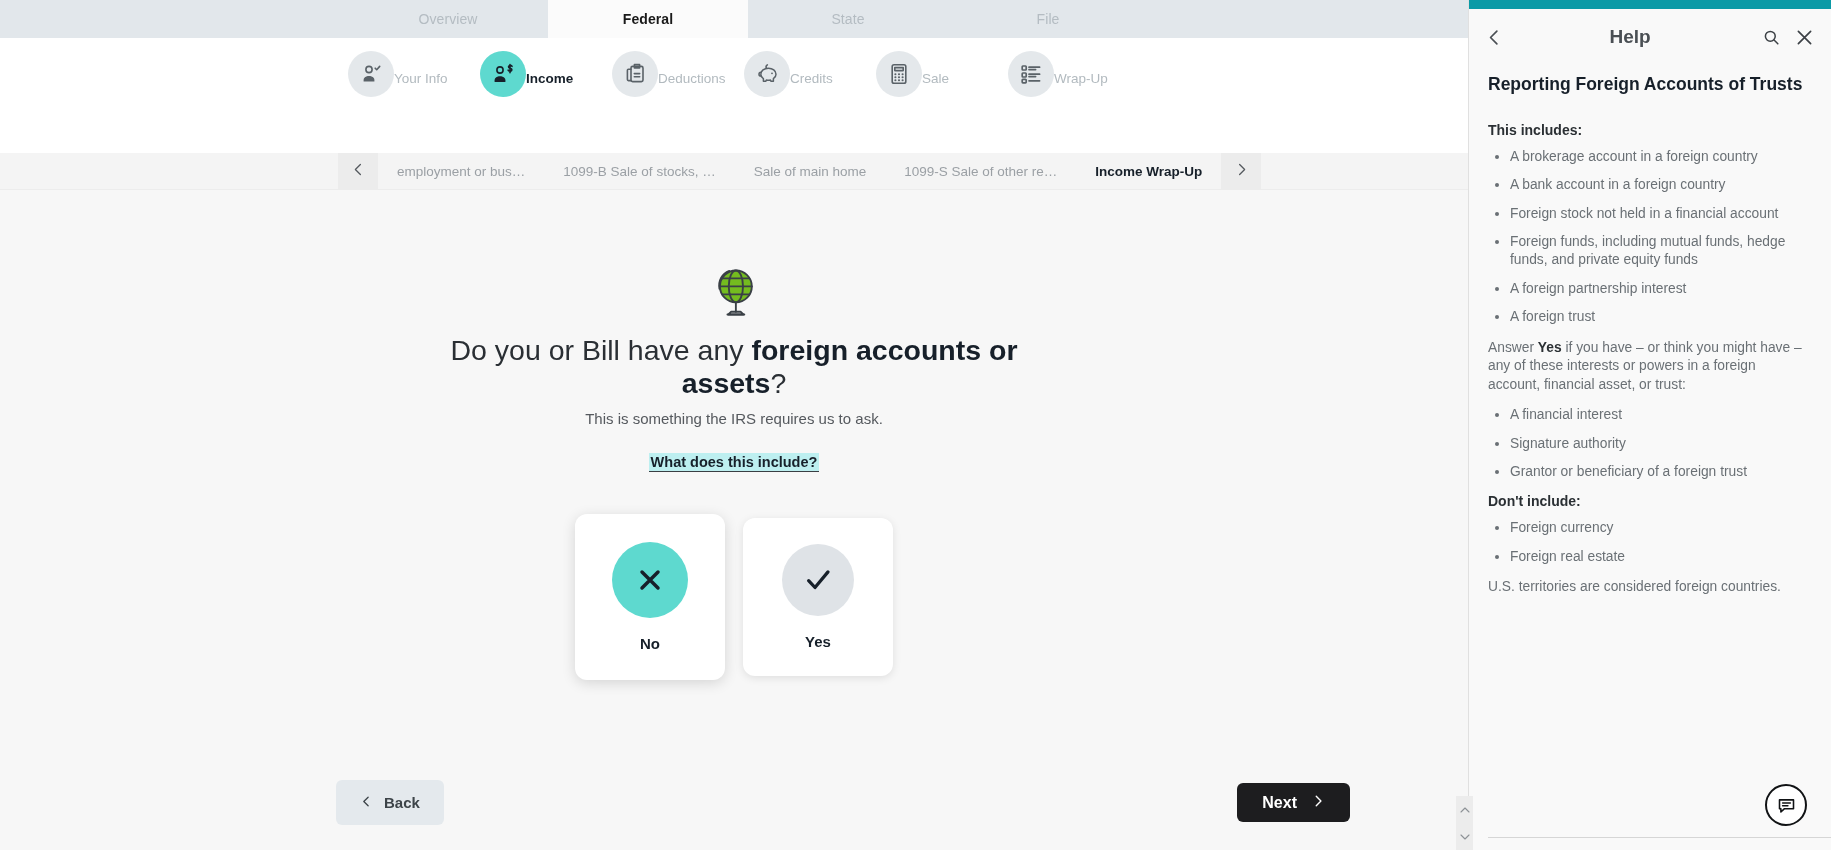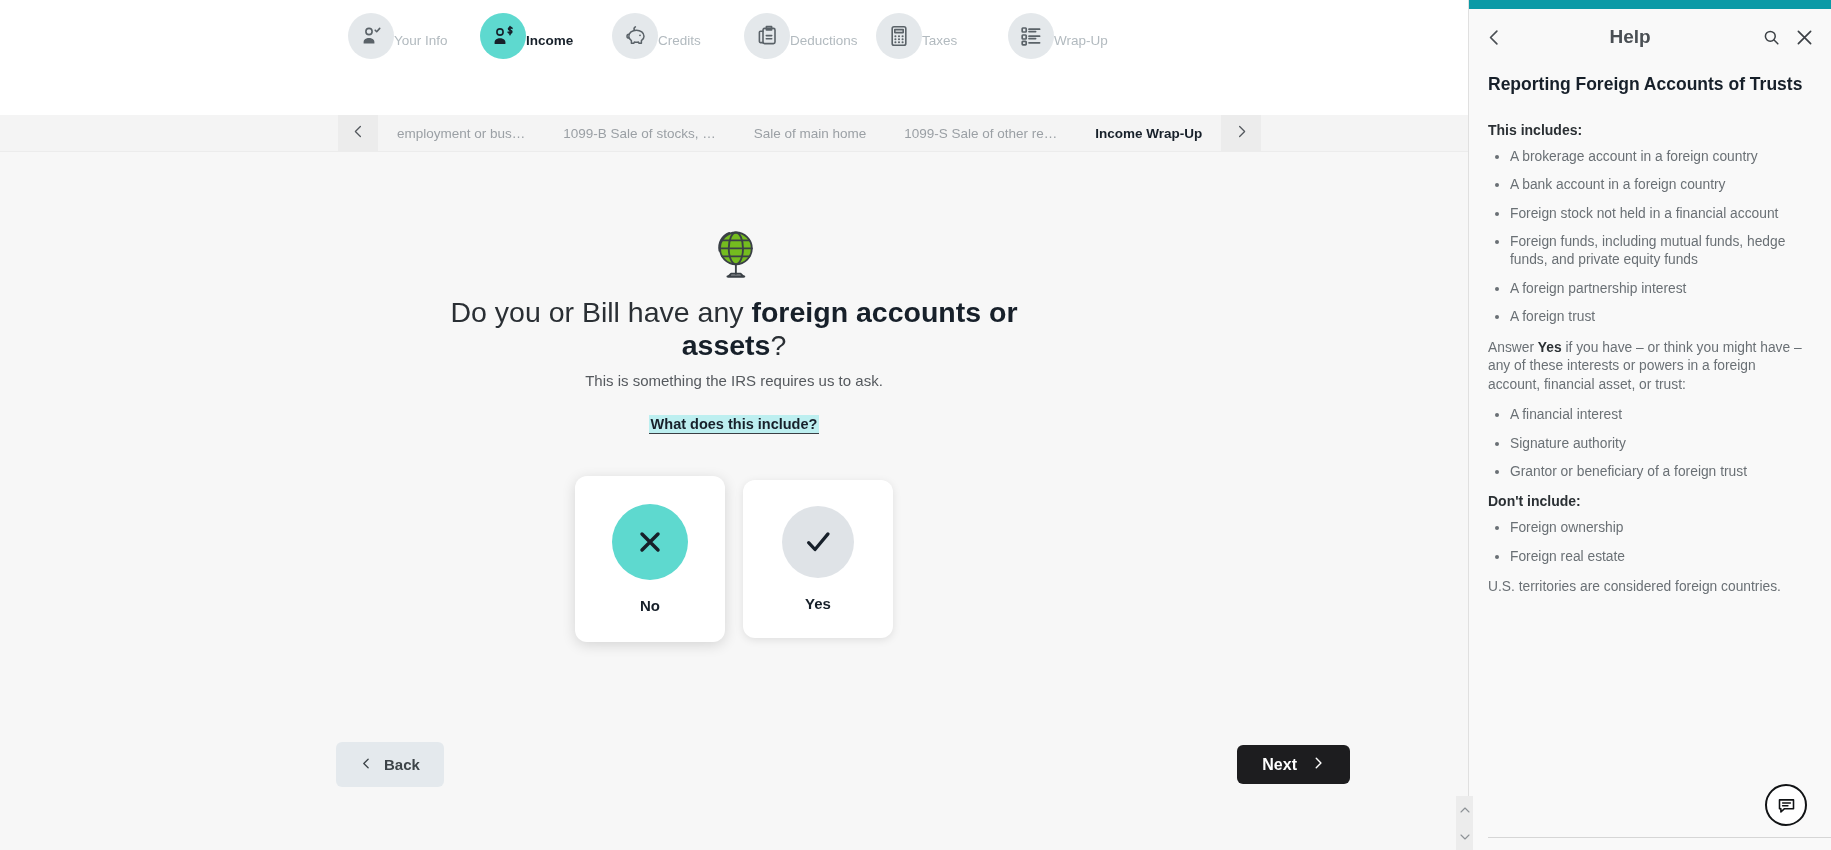--- a/index.html
+++ b/index.html
@@ -302,20 +302,35 @@
     cursor: pointer;
   }
 </style>
 </head>
 <body>
 
 <div id="app">
 
   <div id="main-area">
 
+    <div class="tabbar">
+      <div class="tabbar-spacer"></div>
+      <div class="tab">
+          <span>Overview</span>
+        </div>
+      <div class="tab active">
+          <span>Federal</span>
+        </div>
+      <div class="tab">
+          <span>State</span>
+        </div>
+      <div class="tab">
+          <span>File</span>
+        </div>
+    </div>
 
     <div class="stepnav">
 
       <div class="step">
         <div class="step-ico">
           <svg width="24" height="24" viewBox="0 0 24 24" fill="none" stroke="currentColor" stroke-width="1.6" stroke-linecap="round" stroke-linejoin="round">
             <circle cx="10" cy="7.5" r="3.1"></circle>
             <path d="M4.6 19.5v-1.6c0-2.4 2.4-4 5.4-4s5.4 1.6 5.4 4v1.6z" fill="currentColor" stroke="none"></path>
             <path d="M16.2 6.2l1.5 1.5 3-3.3"></path>
           </svg>
@@ -325,55 +340,55 @@
 
       <div class="step active">
         <div class="step-ico">
           <svg width="24" height="24" viewBox="0 0 24 24" fill="none" stroke="currentColor" stroke-width="1.6" stroke-linecap="round" stroke-linejoin="round">
             <circle cx="9" cy="8" r="3.1"></circle>
             <path d="M3.6 20v-1.7c0-2.4 2.4-4 5.4-4s5.4 1.6 5.4 4V20z" fill="currentColor" stroke="none"></path>
             <path d="M19 2.6v8.2M21 4.3c-.6-.7-1.5-1-2.3-.8-1.4.3-1.6 2-.2 2.5l1.3.5c1.5.5 1.3 2.3-.2 2.6-.9.2-1.8-.2-2.4-.9"></path>
           </svg>
         </div>
         <div class="step-label">Income</div>
+      </div>
+
+      <div class="step">
+        <div class="step-ico">
+          <svg width="24" height="24" viewBox="0 0 24 24" fill="none" stroke="currentColor" stroke-width="1.6" stroke-linecap="round" stroke-linejoin="round">
+            <rect x="8" y="4.4" width="12" height="15.2" rx="1.6"></rect>
+            <path d="M8 7.2H5.4a1 1 0 0 0-1 1v9.4a1 1 0 0 0 1 1H8"></path>
+            <path d="M11.4 2.6h5.2v3.3h-5.2z"></path>
+            <path d="M11.3 11.6h5.4M11.3 14.8h5.4"></path>
+          </svg>
+        </div>
+        <div class="step-label">Deductions</div>
       </div>
 
       <div class="step">
         <div class="step-ico">
           <svg width="24" height="24" viewBox="0 0 24 24" fill="none" stroke="currentColor" stroke-width="1.5" stroke-linecap="round" stroke-linejoin="round">
             <path d="M21 12.2c0-3.3-3.4-6-7.6-6-4.2 0-7.6 2.7-7.6 6 0 1.8 1 3.4 2.6 4.5v2.6h2.3l.8-1.3c.6.1 1.2.2 1.9.2s1.3-.1 1.9-.2l.8 1.3h2.3v-2.6c1.6-1.1 2.6-2.7 2.6-4.5z"></path>
             <path d="M5.9 10.3c-1 0-1.9.8-1.9 1.9s.9 1.9 1.9 1.9"></path>
             <circle cx="17" cy="11.3" r=".9" fill="currentColor" stroke="none"></circle>
             <path d="M11.4 6.3c-.6-1.2-.3-2.8 1-3.5"></path>
           </svg>
         </div>
         <div class="step-label">Credits</div>
       </div>
 
       <div class="step">
         <div class="step-ico">
           <svg width="24" height="24" viewBox="0 0 24 24" fill="none" stroke="currentColor" stroke-width="1.6" stroke-linecap="round" stroke-linejoin="round">
-            <rect x="8" y="4.4" width="12" height="15.2" rx="1.6"></rect>
-            <path d="M8 7.2H5.4a1 1 0 0 0-1 1v9.4a1 1 0 0 0 1 1H8"></path>
-            <path d="M11.4 2.6h5.2v3.3h-5.2z"></path>
-            <path d="M11.3 11.6h5.4M11.3 14.8h5.4"></path>
-          </svg>
-        </div>
-        <div class="step-label">Deductions</div>
-      </div>
-
-      <div class="step">
-        <div class="step-ico">
-          <svg width="24" height="24" viewBox="0 0 24 24" fill="none" stroke="currentColor" stroke-width="1.6" stroke-linecap="round" stroke-linejoin="round">
             <rect x="5.2" y="2.8" width="13.6" height="18.4" rx="1.8"></rect>
             <rect x="7.8" y="5.6" width="8.4" height="3"></rect>
             <path d="M8.4 12.3h.01M12 12.3h.01M15.6 12.3h.01M8.4 15.3h.01M12 15.3h.01M15.6 15.3h.01M8.4 18.2h.01M12 18.2h.01M15.6 18.2h.01" stroke-width="2.1"></path>
           </svg>
         </div>
-        <div class="step-label">Taxes</div>
+        <div class="step-label">Sale</div>
       </div>
 
       <div class="step">
         <div class="step-ico">
           <svg width="24" height="24" viewBox="0 0 24 24" fill="none" stroke="currentColor" stroke-width="1.7" stroke-linecap="round" stroke-linejoin="round">
             <rect x="3.2" y="4" width="4" height="4" rx=".7"></rect>
             <rect x="3.2" y="11" width="4" height="4" rx=".7"></rect>
             <rect x="3.2" y="17.4" width="4" height="3.4" rx=".7"></rect>
             <path d="M10 5.2h10.6M10 7.6h6.6M10 12.2h10.6M10 14.6h6.6M10 18.8h10.6"></path>
           </svg>
@@ -515,21 +530,21 @@
       <p class="help-p"><span>Answer </span><b>Yes</b><span> if you have – or think you might have – any of these interests or powers in a foreign account, financial asset, or trust:</span></p>
 
       <ul class="help-ul">
         <li>A financial interest</li>
         <li>Signature authority</li>
         <li>Grantor or beneficiary of a foreign trust</li>
       </ul>
 
       <div class="help-strong">Don't include:</div>
       <ul class="help-ul">
-        <li>Foreign ownership</li>
+        <li>Foreign currency</li>
         <li>Foreign real estate</li>
       </ul>
 
       <p class="help-p">U.S. territories are considered foreign countries.</p>
     </div>
 
     <div class="help-rule"></div>
 
     <div class="fab">
       <svg width="21" height="21" viewBox="0 0 24 24" fill="none" stroke="#111315" stroke-width="1.8" stroke-linecap="round" stroke-linejoin="round">

